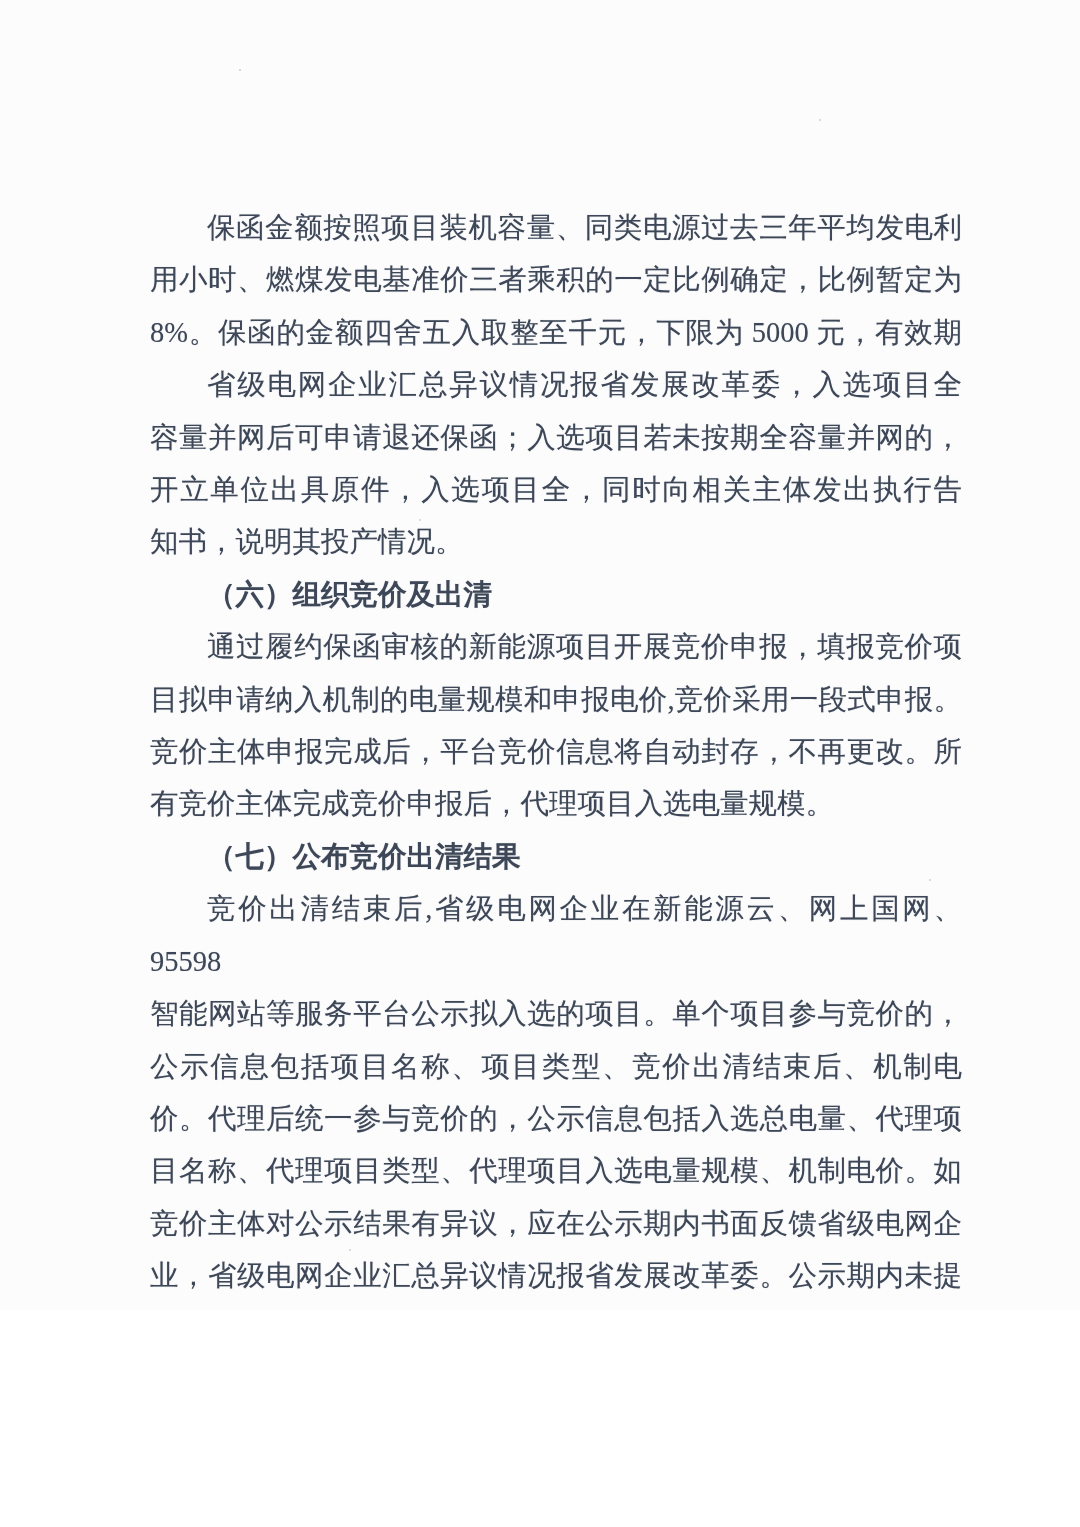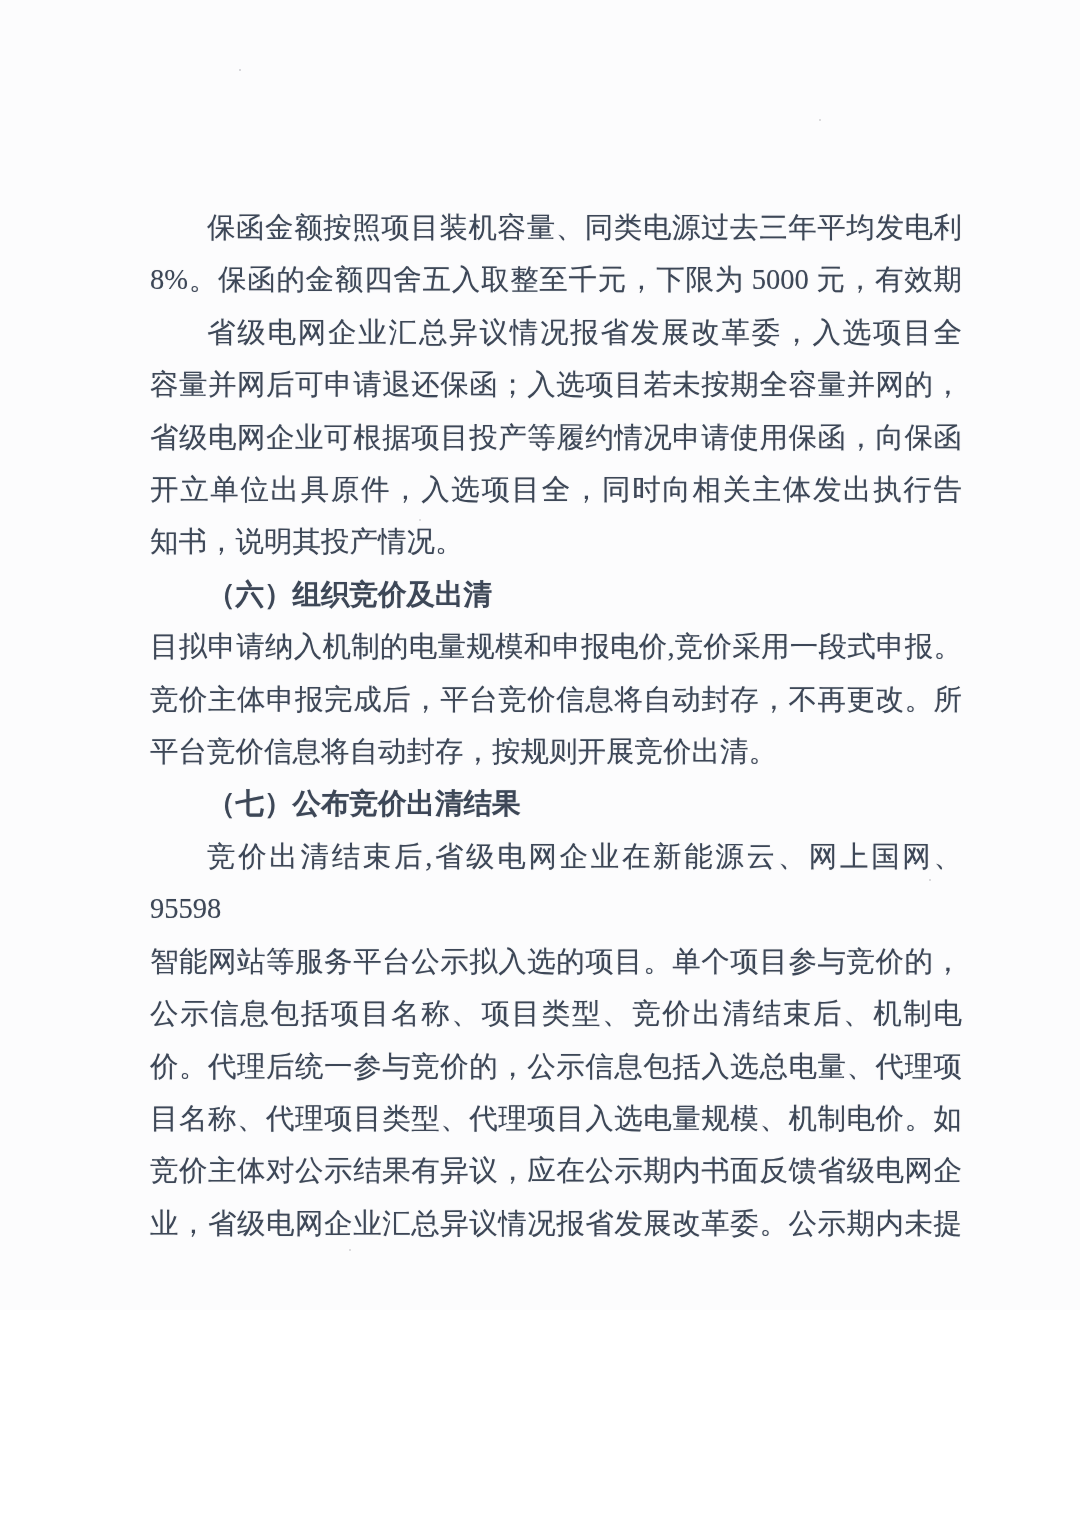--- a/index.html
+++ b/index.html
@@ -64,36 +64,37 @@
     font-family: Liberation Serif, serif;
   }
 </style>
 </head>
 <body>
 
 <div class="page">
   <div class="content">
       <div class="block paragraph">
         <div class="line indent justify">保函金额按照项目装机容量、同类电源过去三年平均发电利</div>
+        <div class="line justify">用小时、燃煤发电基准价三者乘积的一定比例确定，比例暂定为</div>
         <div class="line justify">8%。保函的金额四舍五入取整至千元，下限为 5000 元，有效期</div>
       </div>
       <div class="block paragraph">
         <div class="line indent justify">省级电网企业汇总异议情况报省发展改革委，入选项目全</div>
         <div class="line justify">容量并网后可申请退还保函；入选项目若未按期全容量并网的，</div>
-        <div class="line justify">省级电网企业可根据项目投产等履约情况申请使用保函，向保函</div>
         <div class="line justify">开立单位出具原件，入选项目全，同时向相关主体发出执行告</div>
         <div class="line">知书，说明其投产情况。</div>
       </div>
       <div class="block heading">
         <div class="line indent">（六）组织竞价及出清</div>
       </div>
       <div class="block paragraph">
+        <div class="line indent justify">通过履约保函审核的新能源项目开展竞价申报，填报竞价项</div>
         <div class="line justify">目拟申请纳入机制的电量规模和申报电价,竞价采用一段式申报。</div>
         <div class="line justify">竞价主体申报完成后，平台竞价信息将自动封存，不再更改。所</div>
-        <div class="line">平台竞价信息将自动封存，按规则开展竞价出清。</div>
+        <div class="line">有竞价主体完成竞价申报后，代理项目入选电量规模。</div>
       </div>
       <div class="block heading">
         <div class="line indent">（七）公布竞价出清结果</div>
       </div>
       <div class="block paragraph">
         <div class="line indent justify">竞价出清结束后,省级电网企业在新能源云、网上国网、95598</div>
         <div class="line justify">智能网站等服务平台公示拟入选的项目。单个项目参与竞价的，</div>
         <div class="line justify">公示信息包括项目名称、项目类型、竞价出清结束后、机制电</div>
         <div class="line justify">价。代理后统一参与竞价的，公示信息包括入选总电量、代理项</div>
         <div class="line justify">目名称、代理项目类型、代理项目入选电量规模、机制电价。如</div>

